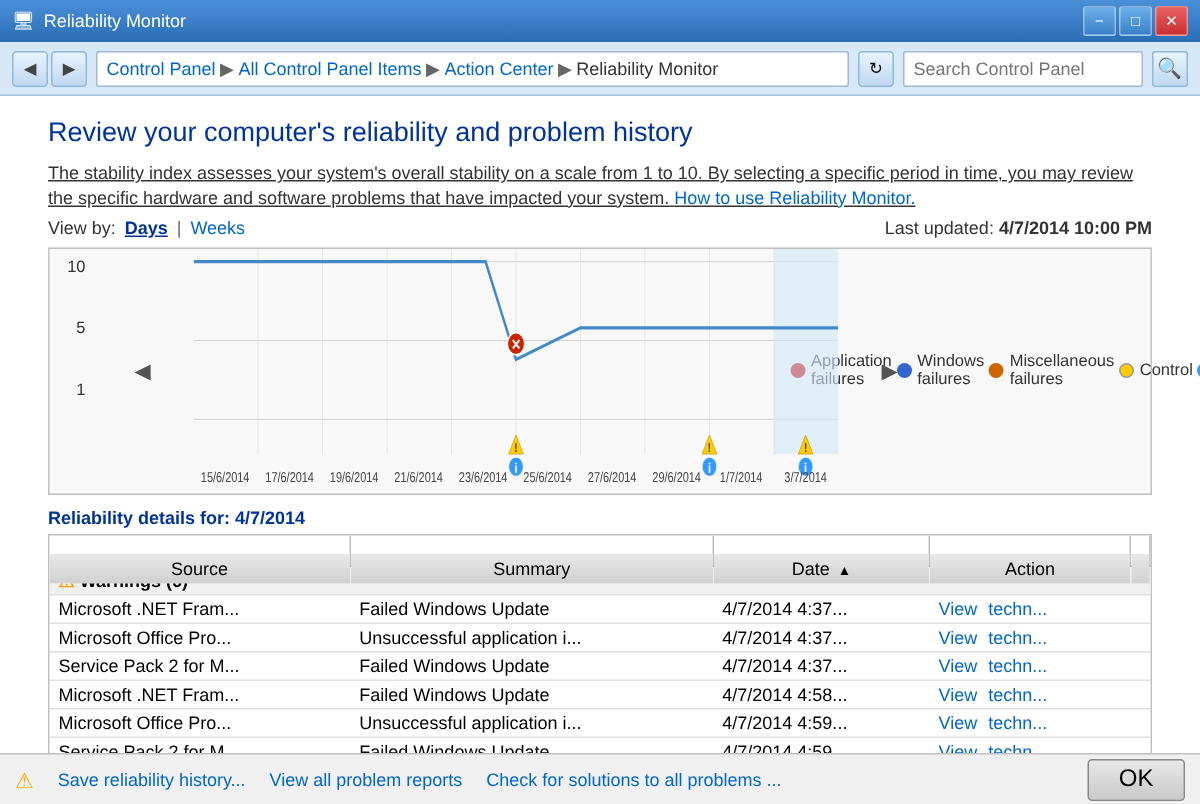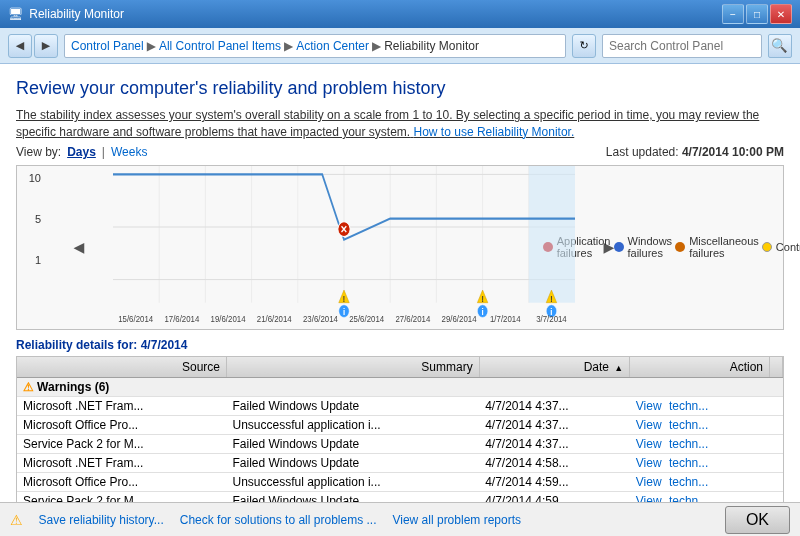--- a/index.html
+++ b/index.html
@@ -83,21 +83,21 @@
       background: linear-gradient(to bottom, #e8f4ff, #c0d8f0);
       border: 1px solid #90b8d8;
       border-radius: 2px;
       display: flex; align-items: center; justify-content: center;
       cursor: pointer;
     }
 
     
     .main-content {
       background: white;
-      padding: 14px 16px 8px;
+      padding: 14px 32px 8px;
       height: calc(536px - 64px);
       overflow: hidden;
     }
 
     .page-title {
       font-size: 18px;
       color: #003399;
       font-weight: normal;
       margin-bottom: 8px;
     }
@@ -207,25 +207,25 @@
       width: 100%;
       border-collapse: collapse;
       font-size: 12px;
     }
 
     table thead th {
       background: linear-gradient(to bottom, #e8e8e8, #d0d0d0);
       border-bottom: 1px solid #a0a0a0;
       border-right: 1px solid #c0c0c0;
       padding: 3px 6px;
-      text-align: right;
+      text-align: center;
       font-weight: normal;
       white-space: nowrap;
       position: sticky;
-      top: 0;
+      top: 12px;
     }
 
     table tbody tr { border-bottom: 1px solid #e0e0e0; }
 
     table tbody td {
       padding: 2px 6px;
       white-space: nowrap;
       overflow: hidden;
       text-overflow: ellipsis;
       max-width: 200px;
@@ -506,18 +506,18 @@
           <td></td>
         </tr>
 
       </tbody>
     </table>
   </div>
 
   <div class="bottom-bar">
     <span style="color:#ffaa00; font-size:14px;">⚠</span>
     <a href="#" class="bottom-link">Save reliability history...</a>
+    <a href="#" class="bottom-link">View all problem reports</a>
     <a href="#" class="bottom-link">Check for solutions to all problems ...</a>
-    <a href="#" class="bottom-link">View all problem reports</a>
     <button class="ok-btn">OK</button>
   </div>
 
 </div>
 
 </body></html>

